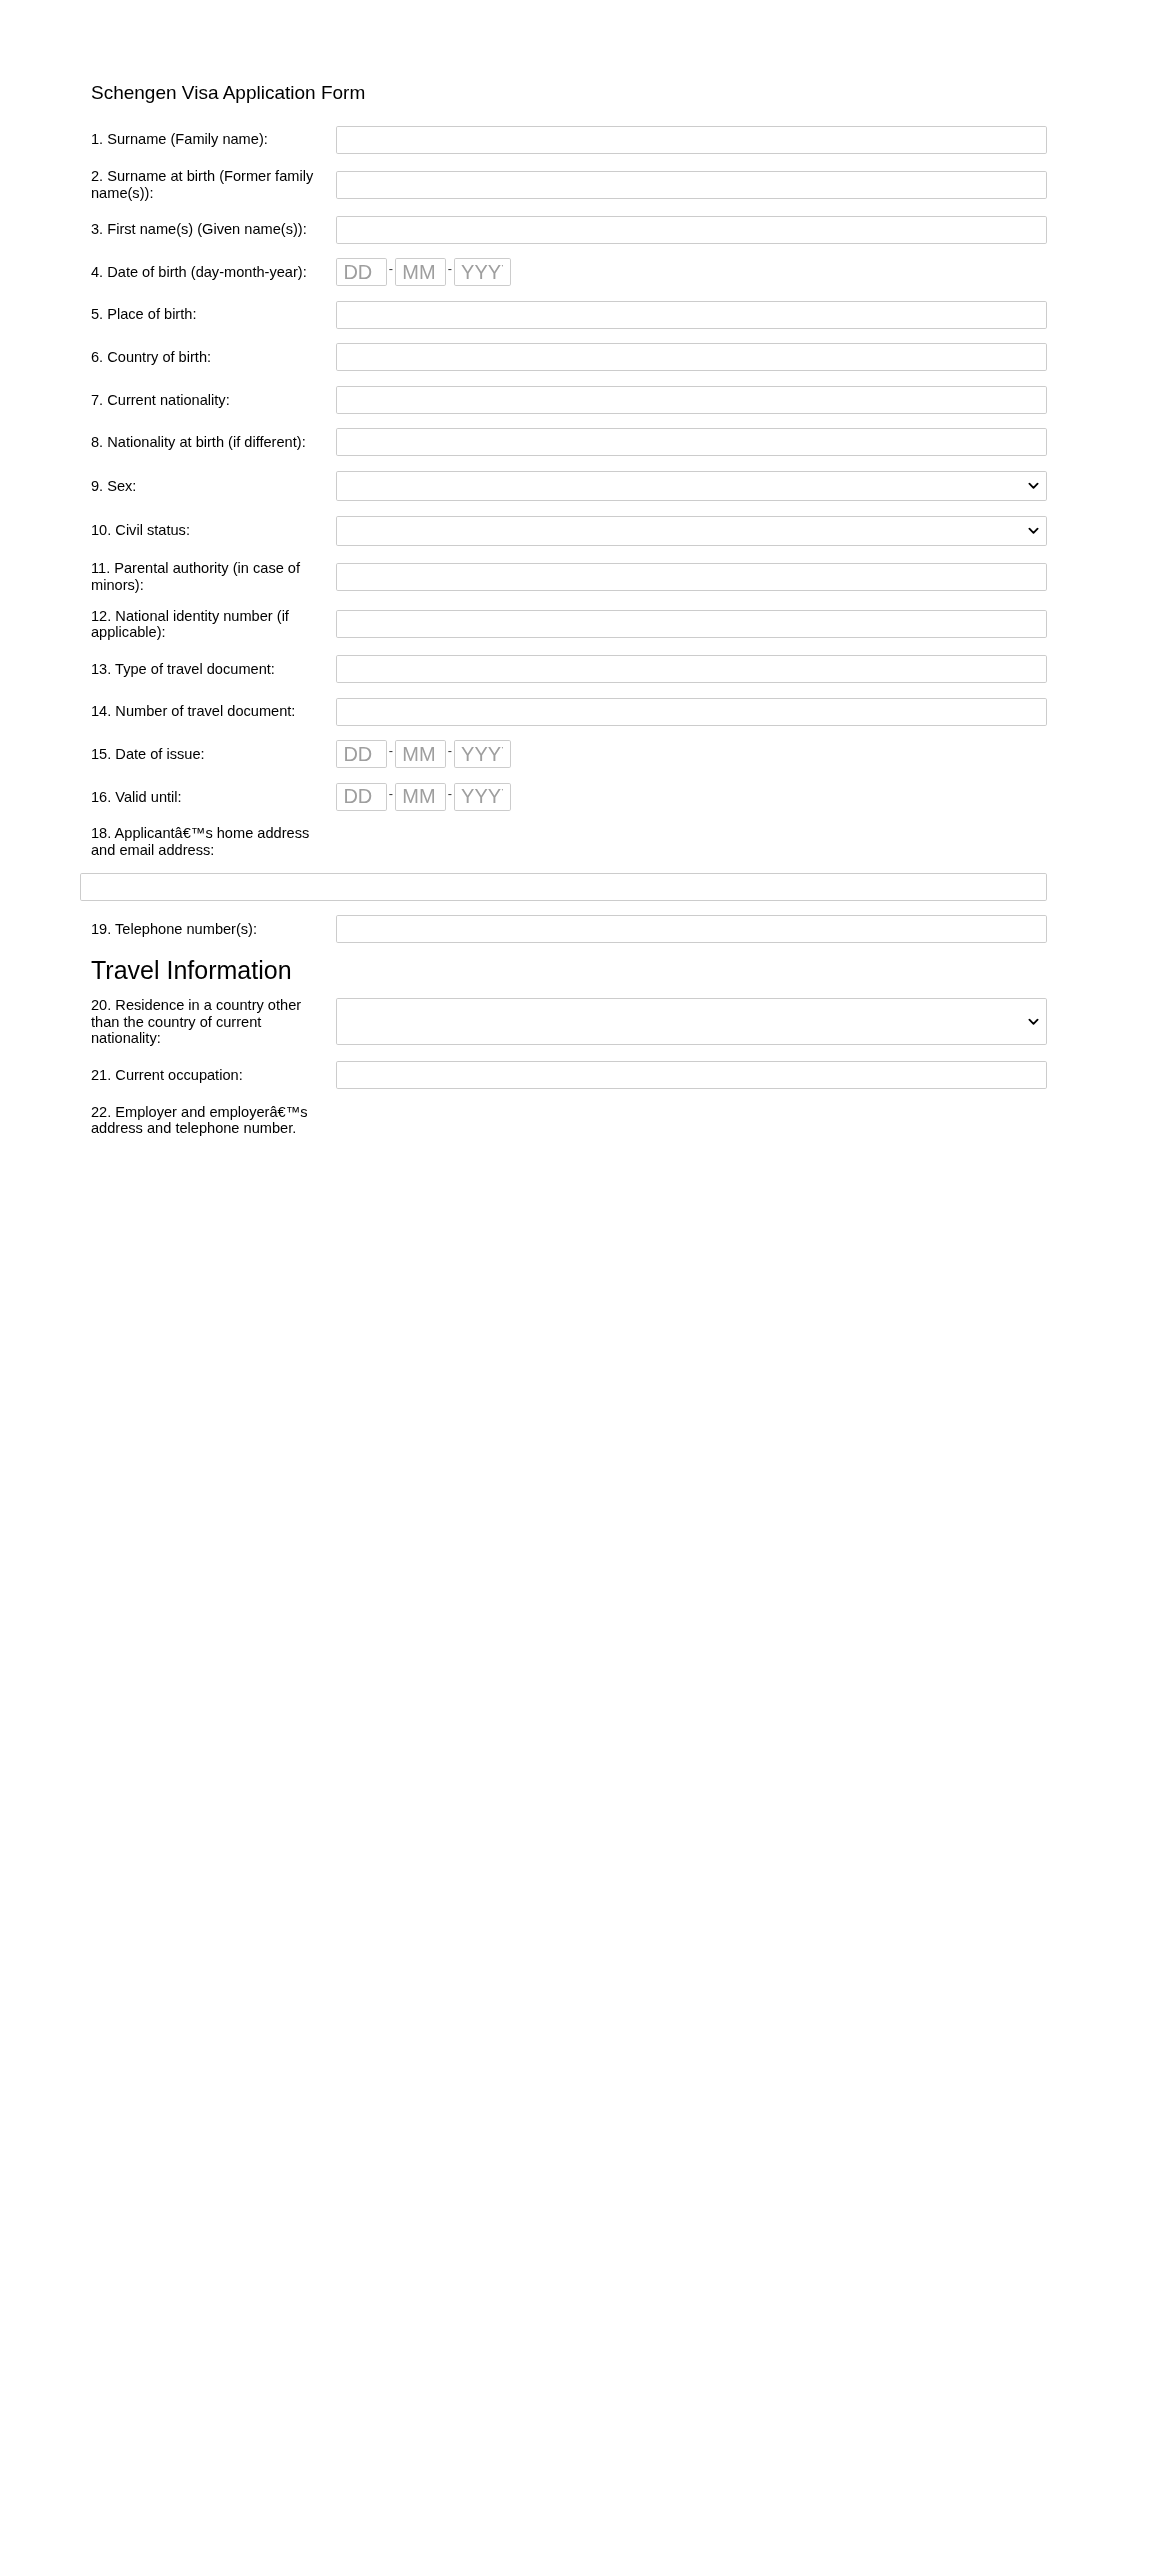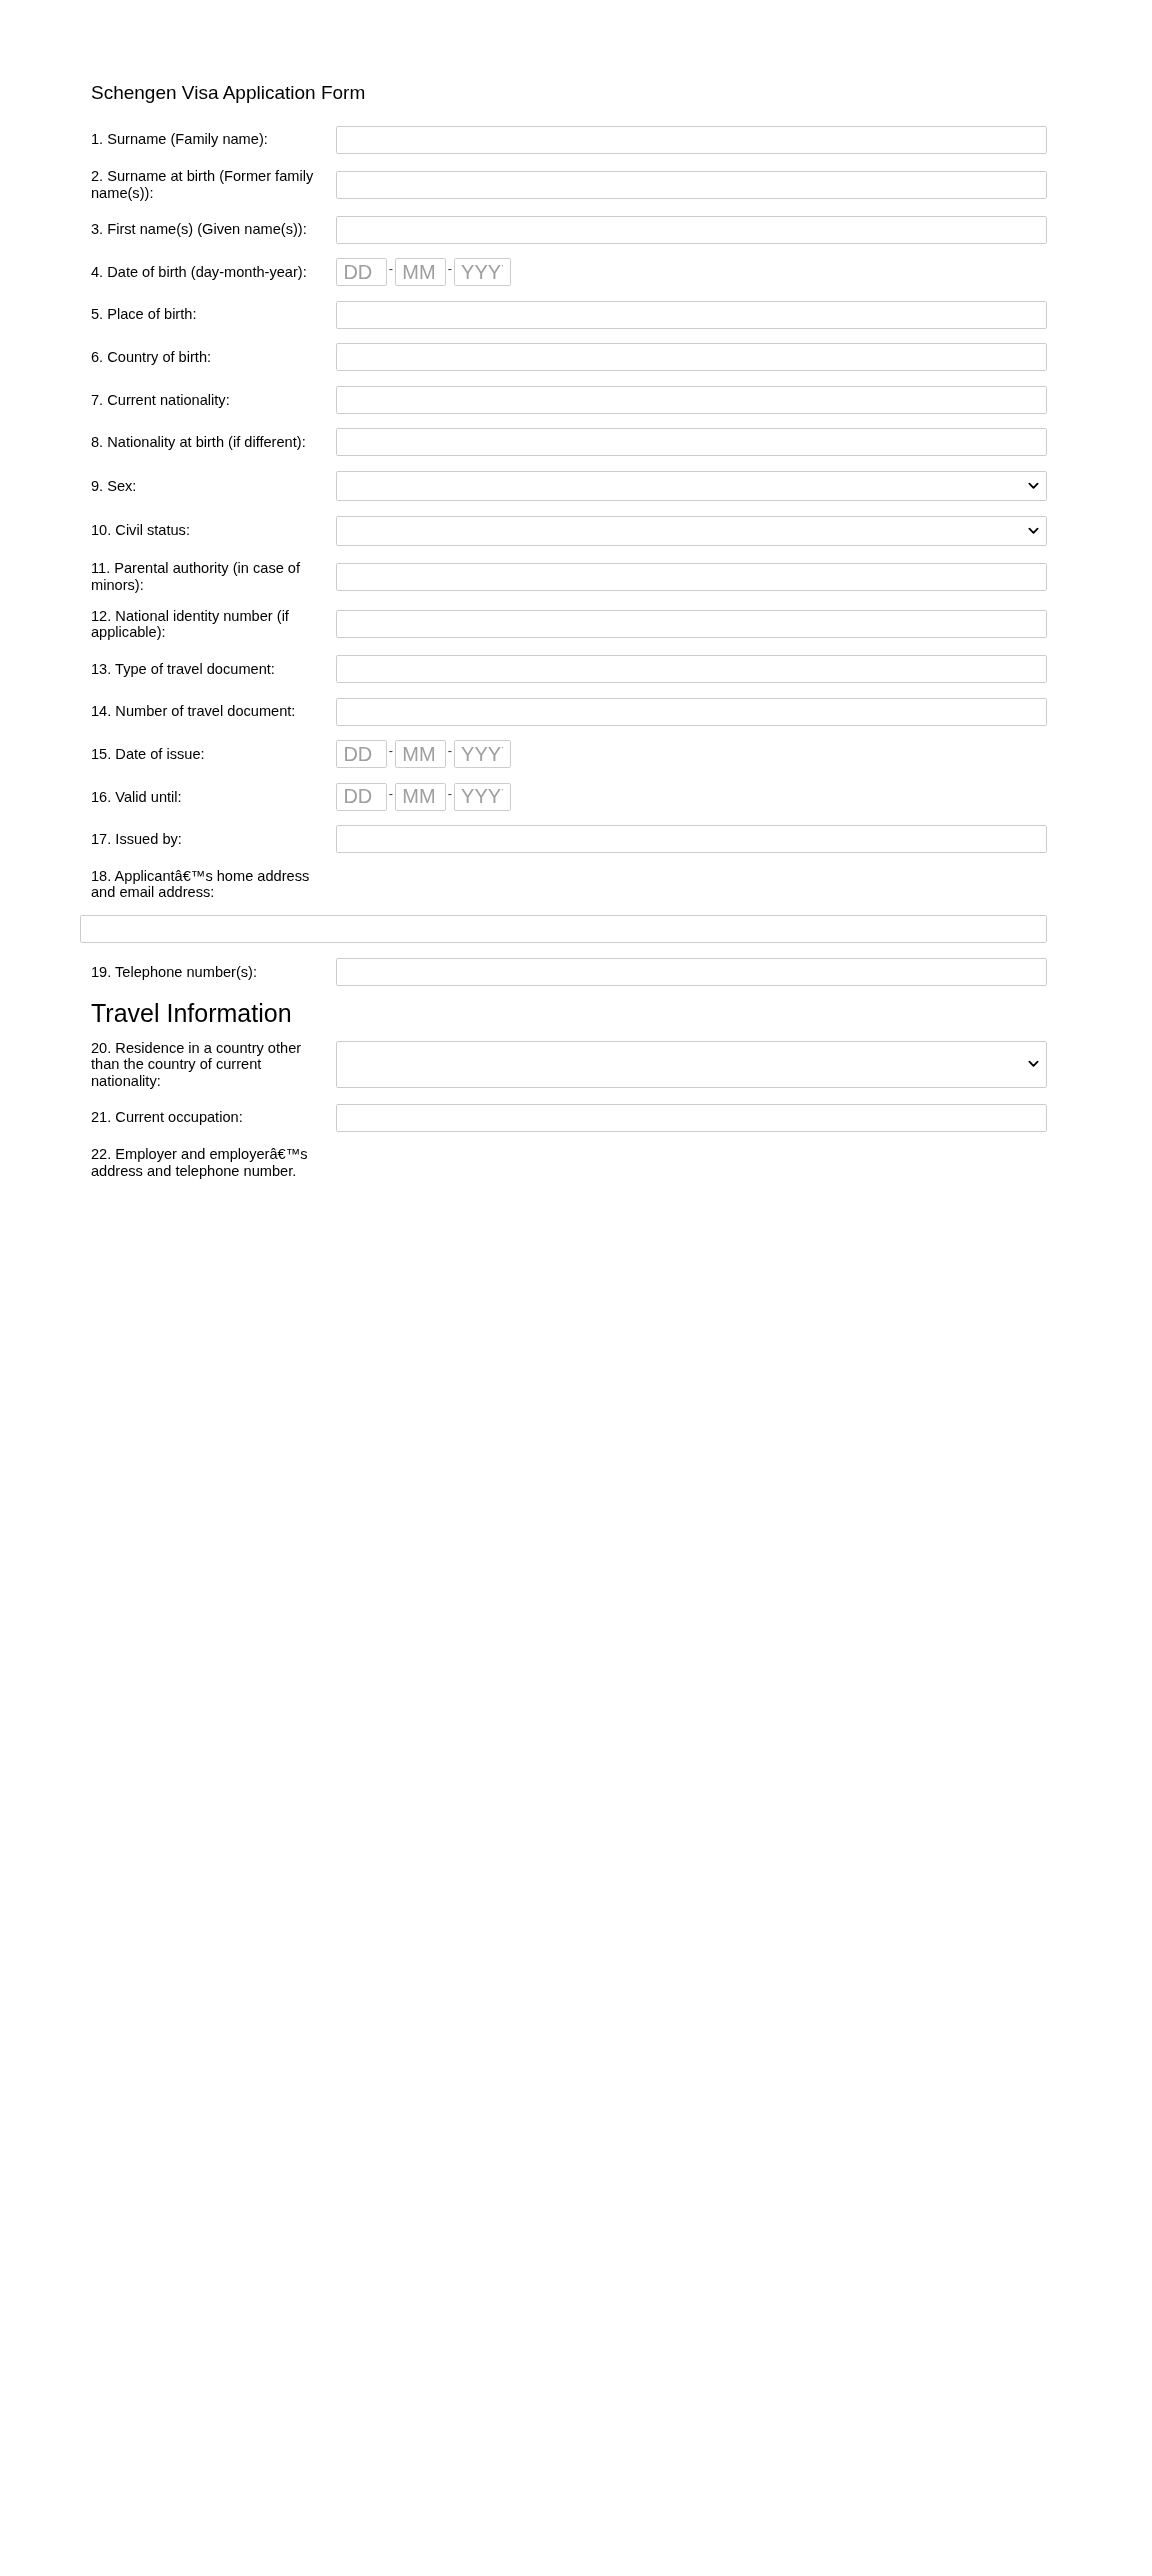--- a/index.html
+++ b/index.html
@@ -242,24 +242,20 @@
       <div class="dates">
         <input class="d dd" type="text" placeholder="DD" style="">
         <span class="sep">-</span>
         <input class="d mm" type="text" placeholder="MM" style="">
         <span class="sep">-</span>
         <input class="d yyyy" type="text" placeholder="YYYY" style="">
       </div>
     </div>
   </div>
 
-  <div class="row">
-    <label class="lbl">17. Issued by:</label>
-    <input class="txt" type="text" style="">
-  </div>
 
   <div class="row label-only">
     <label class="lbl">18. Applicantâ€™s home address and email address:</label>
   </div>
   <input class="fullwide" type="text" style="">
 
   <div class="row">
     <label class="lbl">19. Telephone number(s):</label>
     <input class="txt" type="text" style="">
   </div>

